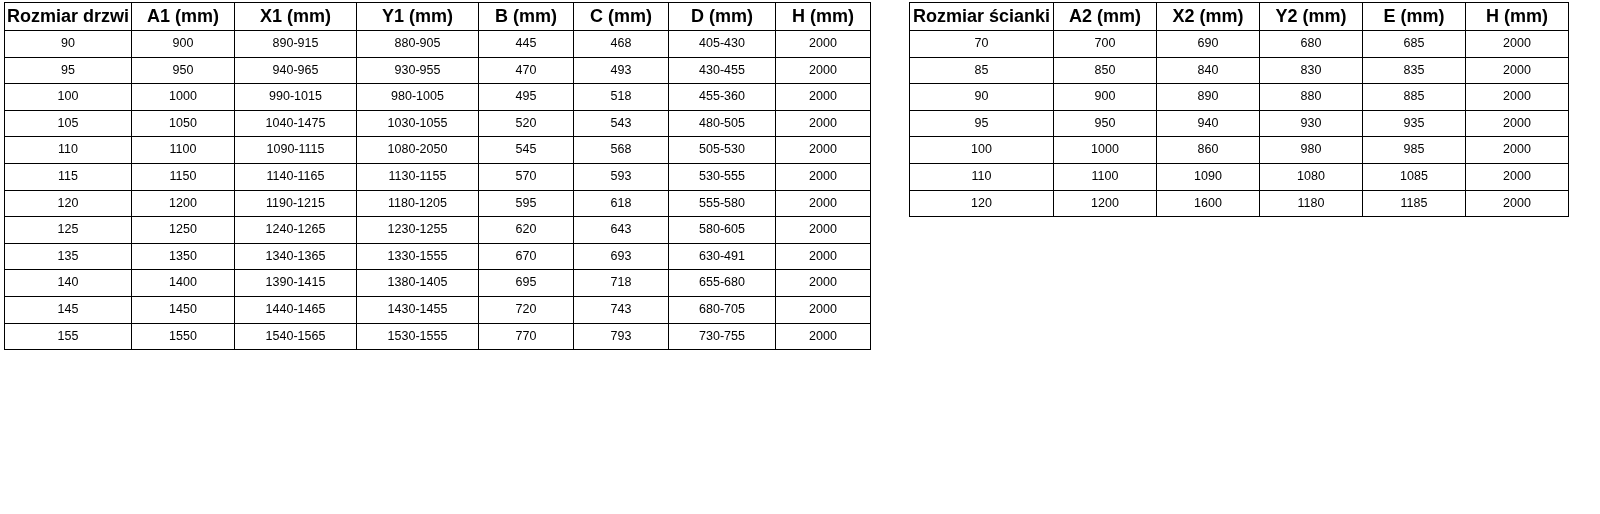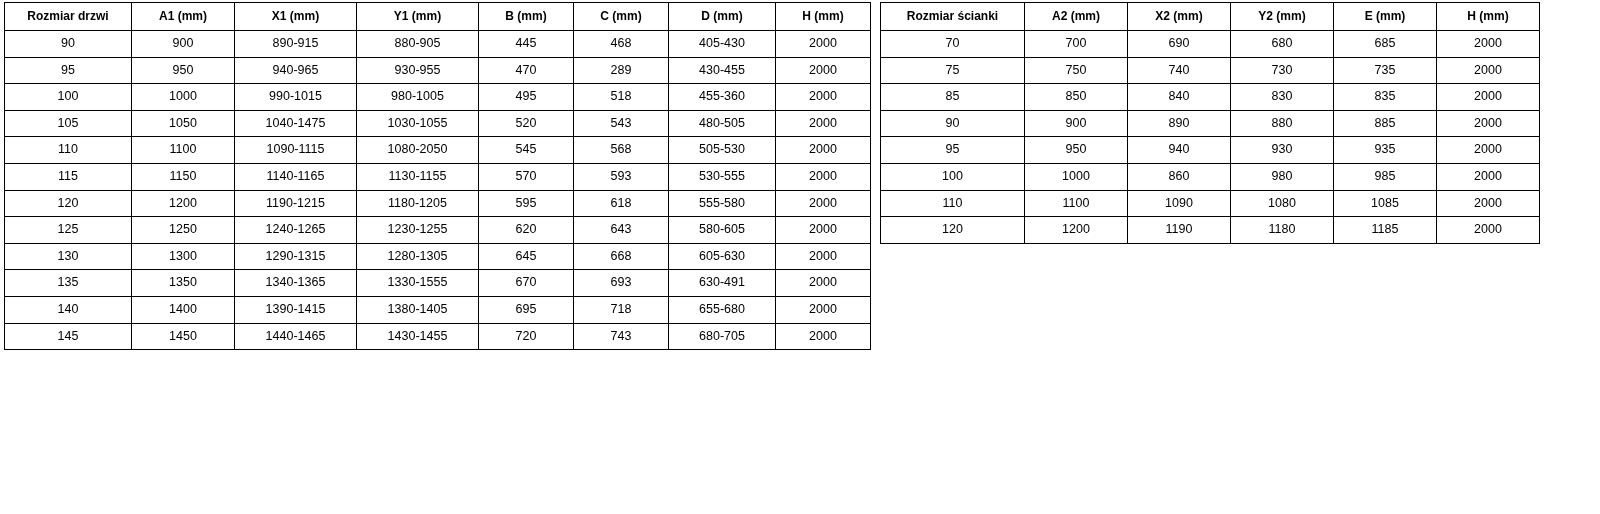--- a/index.html
+++ b/index.html
@@ -17,42 +17,42 @@
   .page {
     position: relative;
     width: 1600px;
     height: 514px;
   }
   .table-wrap {
     position: absolute;
     top: 0;
   }
   #doors-wrap { left: 4px; top: 2px; }
-  #walls-wrap { left: 880px; top: 2px; }
+  #walls-wrap { left: 909px; top: 2px; }
 
   table.spec {
     border-collapse: collapse;
     table-layout: fixed;
   }
   table.spec td, table.spec th {
     border: 1px solid #000000;
     text-align: center;
     vertical-align: middle;
     font-size: 12.5px;
     padding: 0;
     height: 25.6px;
     line-height: 25.6px;
     white-space: nowrap;
     background: #ffffff;
   }
   table.spec thead th {
     font-weight: bold;
     height: 27px;
     line-height: 27px;
-    font-size: 12px;
+    font-size: 18px;
     margin-top: 32px;
   }
   table.spec tbody td {
     font-weight: normal;
   }
 
   
   #doors-table col.c0 { width: 127px; }
   #doors-table col.c1 { width: 103px; }
   #doors-table col.c2 { width: 122px; }
@@ -109,21 +109,21 @@
             <td>468</td>
             <td>405-430</td>
             <td>2000</td>
           </tr>
           <tr>
             <td>95</td>
             <td>950</td>
             <td>940-965</td>
             <td>930-955</td>
             <td>470</td>
-            <td>289</td>
+            <td>493</td>
             <td>430-455</td>
             <td>2000</td>
           </tr>
           <tr>
             <td>100</td>
             <td>1000</td>
             <td>990-1015</td>
             <td>980-1005</td>
             <td>495</td>
             <td>518</td>
@@ -174,30 +174,20 @@
             <td>125</td>
             <td>1250</td>
             <td>1240-1265</td>
             <td>1230-1255</td>
             <td>620</td>
             <td>643</td>
             <td>580-605</td>
             <td>2000</td>
           </tr>
           <tr>
-            <td>130</td>
-            <td>1300</td>
-            <td>1290-1315</td>
-            <td>1280-1305</td>
-            <td>645</td>
-            <td>668</td>
-            <td>605-630</td>
-            <td>2000</td>
-          </tr>
-          <tr>
             <td>135</td>
             <td>1350</td>
             <td>1340-1365</td>
             <td>1330-1555</td>
             <td>670</td>
             <td>693</td>
             <td>630-491</td>
             <td>2000</td>
           </tr>
           <tr>
@@ -211,20 +201,30 @@
             <td>2000</td>
           </tr>
           <tr>
             <td>145</td>
             <td>1450</td>
             <td>1440-1465</td>
             <td>1430-1455</td>
             <td>720</td>
             <td>743</td>
             <td>680-705</td>
+            <td>2000</td>
+          </tr>
+          <tr>
+            <td>155</td>
+            <td>1550</td>
+            <td>1540-1565</td>
+            <td>1530-1555</td>
+            <td>770</td>
+            <td>793</td>
+            <td>730-755</td>
             <td>2000</td>
           </tr>
         </tbody>
     </table>
   </div>
 
   <div class="table-wrap" id="walls-wrap">
     <table class="spec" id="walls-table">
       <colgroup>
         <col class="w0">
@@ -247,28 +247,20 @@
       <tbody id="walls-body">
           <tr>
             <td>70</td>
             <td>700</td>
             <td>690</td>
             <td>680</td>
             <td>685</td>
             <td>2000</td>
           </tr>
           <tr>
-            <td>75</td>
-            <td>750</td>
-            <td>740</td>
-            <td>730</td>
-            <td>735</td>
-            <td>2000</td>
-          </tr>
-          <tr>
             <td>85</td>
             <td>850</td>
             <td>840</td>
             <td>830</td>
             <td>835</td>
             <td>2000</td>
           </tr>
           <tr>
             <td>90</td>
             <td>900</td>
@@ -297,21 +289,21 @@
             <td>110</td>
             <td>1100</td>
             <td>1090</td>
             <td>1080</td>
             <td>1085</td>
             <td>2000</td>
           </tr>
           <tr>
             <td>120</td>
             <td>1200</td>
-            <td>1190</td>
+            <td>1600</td>
             <td>1180</td>
             <td>1185</td>
             <td>2000</td>
           </tr>
         </tbody>
     </table>
   </div>
 
 </div>
 

